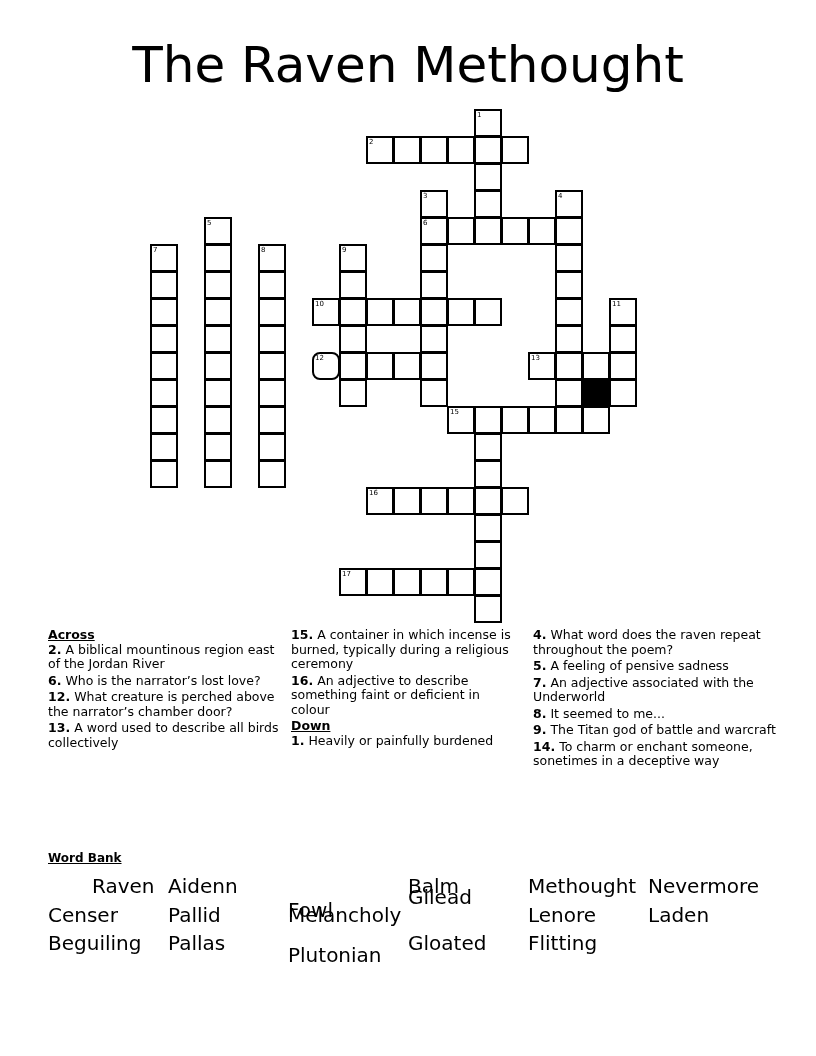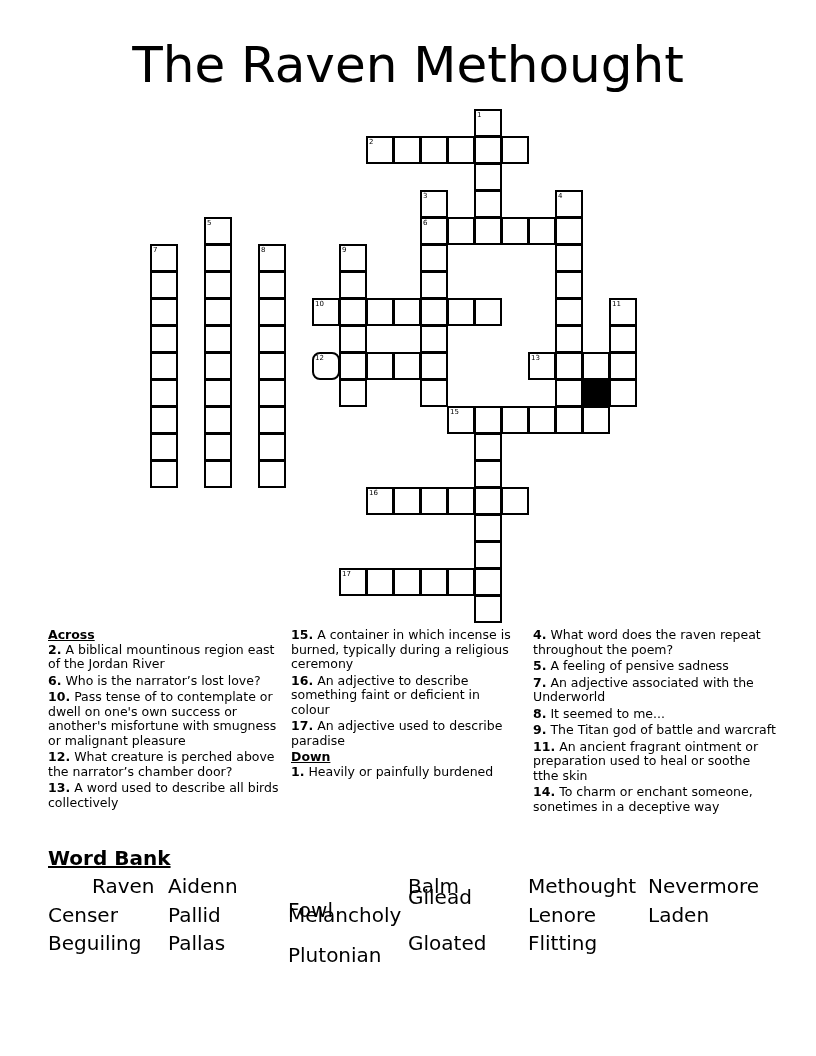--- a/index.html
+++ b/index.html
@@ -13,21 +13,21 @@
             border: 2px solid #000; background: #fff; margin-left: -1px; margin-top: -1px;
             width: 28px; height: 28px; }
     .cell.black { background: #000; }
     .cell .num { position: absolute; left: 1px; top: 0px; font-size: 7px; line-height: 8px;
                  font-family: "DejaVu Sans", sans-serif; }
     .clues { position: absolute; top: 628px; font-size: 12.5px; line-height: 14.5px; }
     .clues .col { position: absolute; top: 0; width: 240px; }
     .clues .heading { text-decoration: underline; font-weight: bold; }
     .clue { margin-bottom: 2px; }
     .clue b { font-weight: bold; }
-    .wordbank-title { position: absolute; left: 48px; top: 845px; font-size: 20px; font-weight: bold;
+    .wordbank-title { position: absolute; left: 48px; top: 845px; font-size: 12px; font-weight: bold;
                       text-decoration: underline; line-height: 26px; }
     .wordbank { position: absolute; left: 48px; top: 872px; width: 740px; }
     .wb-word { position: absolute; font-size: 20px; line-height: 28px; white-space: nowrap; }
   </style>
 </head>
 <body>
 
 <div class="title">The Raven Methought</div>
 
 <div class="grid" id="grid">
@@ -167,38 +167,35 @@
     <div class="cell" style="left: 270px; top: 459px;"></div>
     <div class="cell" style="left: 297px; top: 459px;"></div>
     <div class="cell black" style="left: 432px; top: 270px;"></div>
   </div>
 
 <div class="clues">
   <div class="col" id="clue-col-1" style="left:48px; width:232px;">
       <div class="heading">Across</div>
       <div class="clue"><b>2.</b><span> A biblical mountinous region east of the Jordan River</span></div>
       <div class="clue"><b>6.</b><span> Who is the narrator’s lost love?</span></div>
-      <div class="clue"><b>10.</b><span> Pass tense of to contemplate or dwell on one's own success or another's misfortune with smugness or malignant pleasure</span></div>
       <div class="clue"><b>12.</b><span> What creature is perched above the narrator’s chamber door?</span></div>
       <div class="clue"><b>13.</b><span> A word used to describe all birds collectively</span></div>
     </div>
   <div class="col" id="clue-col-2" style="left:291px; width:230px;">
       <div class="clue"><b>15.</b><span> A container in which incense is burned, typically during a religious ceremony</span></div>
       <div class="clue"><b>16.</b><span> An adjective to describe something faint or deficient in colour</span></div>
-      <div class="clue"><b>17.</b><span> An adjective used to describe paradise</span></div>
       <div class="heading">Down</div>
       <div class="clue"><b>1.</b><span> Heavily or painfully burdened</span></div>
     </div>
   <div class="col" id="clue-col-3" style="left:533px; width:245px;">
       <div class="clue"><b>4.</b><span> What word does the raven repeat throughout the poem?</span></div>
       <div class="clue"><b>5.</b><span> A feeling of pensive sadness</span></div>
       <div class="clue"><b>7.</b><span> An adjective associated with the Underworld</span></div>
       <div class="clue"><b>8.</b><span> It seemed to me...</span></div>
       <div class="clue"><b>9.</b><span> The Titan god of battle and warcraft</span></div>
-      <div class="clue"><b>11.</b><span> An ancient fragrant ointment or preparation used to heal or soothe tthe skin</span></div>
       <div class="clue"><b>14.</b><span> To charm or enchant someone, sonetimes in a deceptive way</span></div>
     </div>
 </div>
 
 <div class="wordbank-title">Word Bank</div>
 <div class="wordbank" id="wordbank">
     <span class="wb-word" style="left: 8px; top: 0px; margin-left: 36px;">Raven</span>
     <span class="wb-word" style="left: 120px; top: 0px;">Aidenn</span>
     <span class="wb-word" style="left: 240px; top: 0px; margin-top: 24px;">Fowl</span>
     <span class="wb-word" style="left: 360px; top: 0px;">Balm</span>

